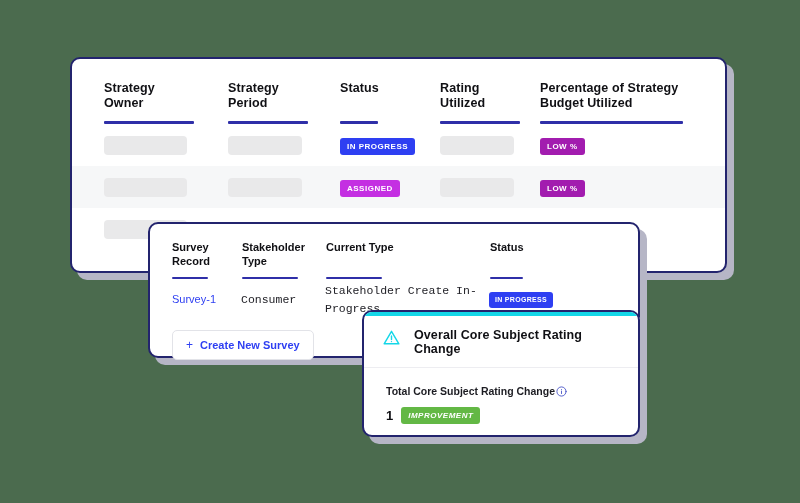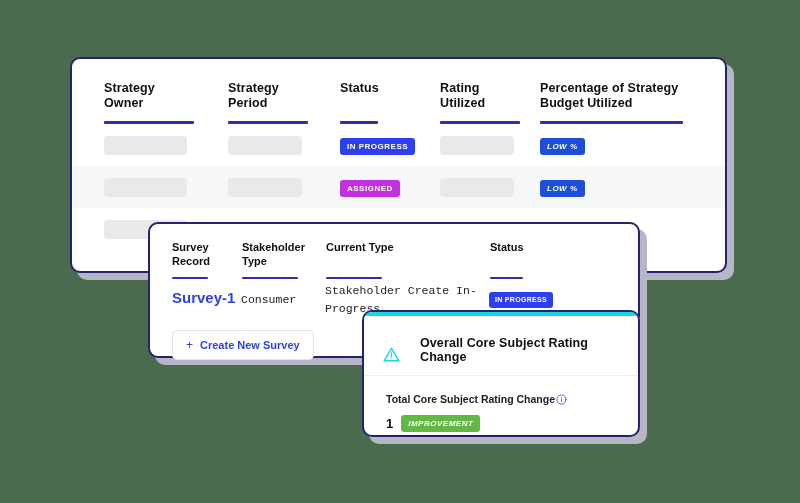--- a/index.html
+++ b/index.html
@@ -55,21 +55,21 @@
     font-weight:bold;
     letter-spacing:.5px;
     color:#fff;
     padding:4px 7px 4px 7px;
     border-radius:3px;
     line-height:9px;
     white-space:nowrap;
   }
   .b-blue{background:#2e3ff2;}
   .b-purple{background:#c42fe2;}
-  .b-green{background:#1d4ed8;font-style:italic;}
+  .b-green{background:#a21caf;}
   .b-orange{background:#f9b43f;}
 
   .row-body td{padding:0;height:42px;vertical-align:middle;}
   .row-alt{background:#f6f7f8;}
 
   
   .c1{padding-left:32px !important;width:124px;}
   .c2{width:112px;}
   .c3{width:100px;}
   .c4{width:100px;}
@@ -81,21 +81,21 @@
 
   
   #survey-card{ left:148px; top:222px; width:492px; height:136px; }
   .sv-th{vertical-align:top;padding-top:16px;}
   .sv-th-label{
     font-size:11px;font-weight:bold;color:#101014;line-height:14px;
     white-space:pre-line;
   }
   .sv-rule{height:2px;background:#2f2fa8;margin-top:9px;border-radius:1px;}
   .sv-row td{padding:0;height:34px;vertical-align:middle;}
-  .sv-link{font-size:15px;font-weight:bold;color:#2e3ff2;}
+  .sv-link{font-size:11px;font-weight:normal;color:#2e3ff2;}
   .sv-txt{font-size:11.5px;color:#222228;font-family:Liberation Mono, monospace;}
   .sv-c1{padding-left:22px !important;width:68px;}
   .sv-c2{width:82px;}
   .sv-c3{width:162px;}
   .sv-c4{width:auto;}
   .sv-badge{
     display:inline-block;background:#2e3ff2;color:#fff;
     font-size:7px;font-weight:bold;letter-spacing:.3px;
     padding:4px 6px;border-radius:3px;line-height:8px;white-space:nowrap;
   }
@@ -107,22 +107,22 @@
     padding:8px 13px;
     font-size:11px;font-weight:bold;color:#2e3ff2;
     cursor:pointer;
   }
   .btn-plus{font-size:12px;font-weight:normal;line-height:1;color:#2e3ff2;}
 
   
   #rating-card{ left:362px; top:310px; width:278px; height:127px; overflow:hidden; }
   .cyan-bar{height:4px;background:#14d7e8;width:100%;}
   .rc-head{
-    display:flex;align-items:flex-end;gap:19px;
-    padding:20px 14px 11px 18px;
+    display:flex;align-items:flex-start;gap:13px;
+    padding:12px 14px 11px 18px;
     border-bottom:1px solid #ededf1;
   }
   .rc-title{font-size:12.5px;font-weight:bold;color:#101014;letter-spacing:.1px;}
   .rc-body{padding:17px 18px 0 22px;}
   .rc-sub{
     display:flex;align-items:center;gap:1px;
     font-size:10.5px;font-weight:bold;color:#1c1c22;
   }
   .rc-val{display:flex;align-items:center;gap:8px;margin-top:10px;}
   .rc-num{font-size:13px;font-weight:bold;color:#101014;}

